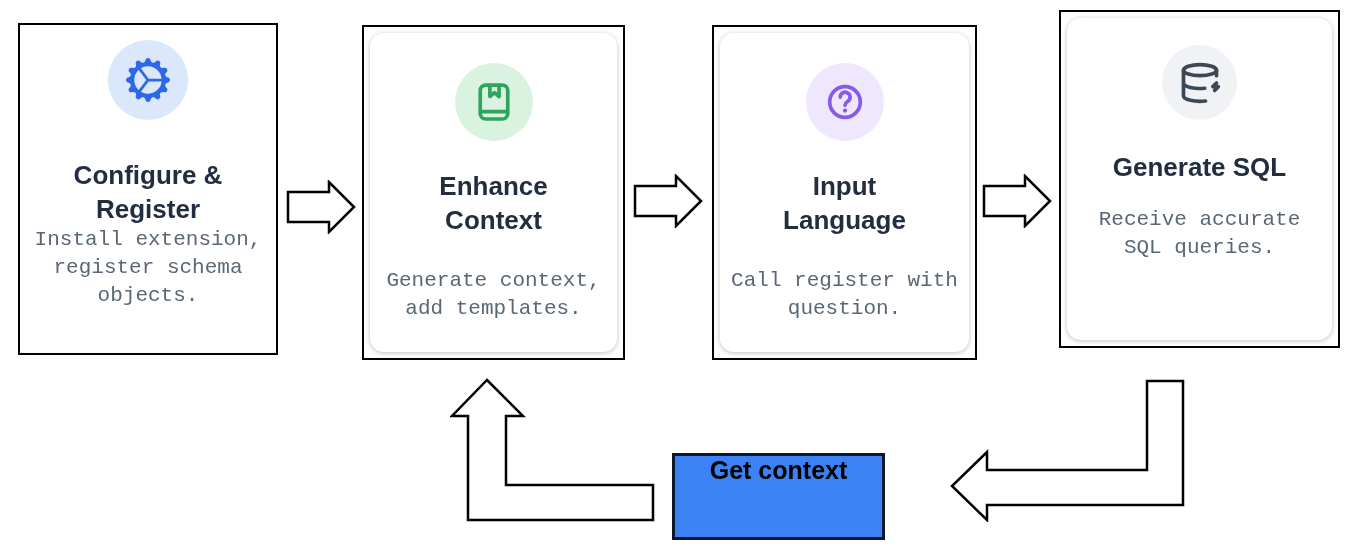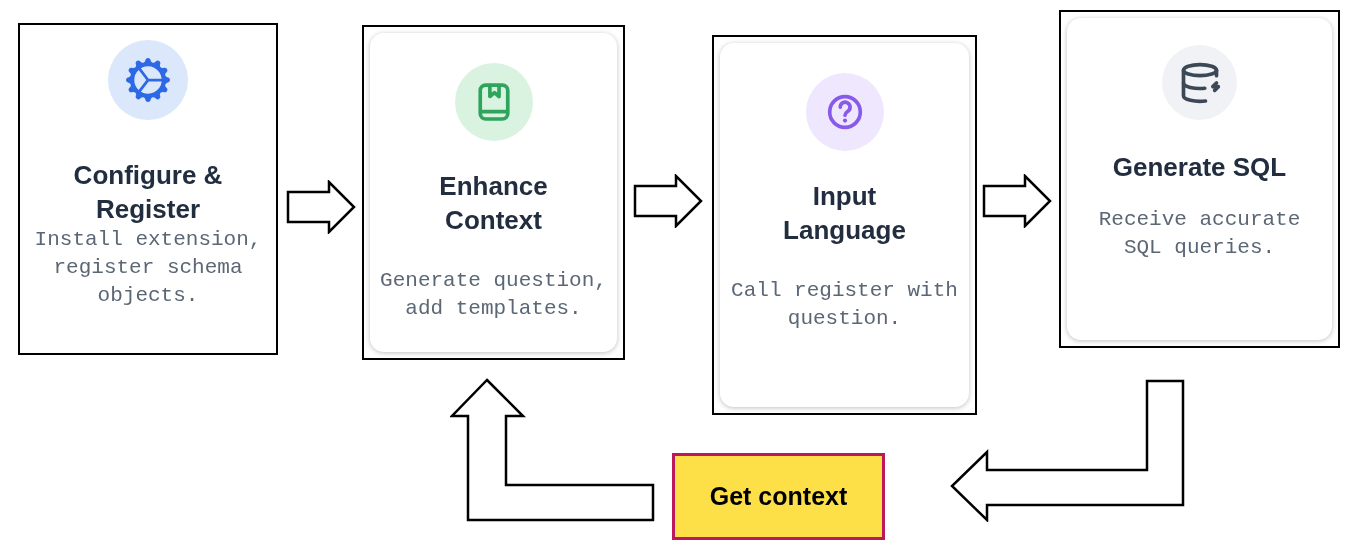--- a/index.html
+++ b/index.html
@@ -4,21 +4,21 @@
 <style>
   html,body{margin:0;padding:0;background:#ffffff;}
   .canvas{
     position:relative;width:1348px;height:552px;background:#ffffff;
     font-family:"Liberation Sans",sans-serif;overflow:hidden;
   }
   
   .card{position:absolute;background:#ffffff;border:2px solid #000;box-sizing:border-box;}
   #card1{left:18px;top:23px;width:260px;height:332px;}
   #card2{left:362px;top:25px;width:263px;height:335px;}
-  #card3{left:712px;top:35px;width:265px;height:380px;}
+  #card3{left:712px;top:25px;width:265px;height:335px;}
   #card4{left:1059px;top:10px;width:281px;height:338px;}
   .inner{
     position:absolute;inset:0;background:#fff;display:flex;flex-direction:column;
     align-items:center;text-align:center;box-sizing:border-box;padding:0 6px;
   }
   .card.rounded-inner .inner{
     inset:6px;border-radius:14px;box-shadow:0 1px 5px rgba(0,0,0,.25);
   }
   .icon-circle{border-radius:50%;display:flex;align-items:center;justify-content:center;flex:none;}
   #card1 .icon-circle{width:80px;height:80px;margin-top:15px;background:#dbe7fb;color:#2d69e6;}
@@ -41,21 +41,21 @@
   .arrow{position:absolute;display:block;}
   .arrow polygon{fill:#ffffff;stroke:#000000;stroke-width:2.5;stroke-linejoin:miter;}
   #fa1{left:286px;top:180px;}
   #fa2{left:633px;top:174px;}
   #fa3{left:982px;top:174px;}
   #loop-up{left:450px;top:378px;}
   #loop-down{left:950px;top:379px;}
   
   #loop-box{
     position:absolute;left:672px;top:453px;width:213px;height:87px;box-sizing:border-box;
-    border:3px solid #be185d;background:#fde047;display:flex;align-items:center;justify-content:center;
+    border:3px solid #0f172a;background:#3b82f6;display:flex;align-items:flex-start;justify-content:center;
   }
   #loop-box .label{font-size:25px;font-weight:700;color:#000000;}
   .icon-svg{display:block;}
 </style>
 </head>
 <body>
 
 <div class="canvas">
 
   <div class="card" id="card1">
@@ -77,21 +77,21 @@
     <div class="inner">
       <div class="icon-circle">
         <svg class="icon-svg" width="44" height="44" viewBox="0 0 24 24" fill="none" stroke="currentColor" stroke-width="2" stroke-linecap="round" stroke-linejoin="round">
           <rect x="4.5" y="2.75" width="15" height="18.5" rx="3"></rect>
           <path d="M9.75 3v6l2.5-2.1 2.5 2.1V3"></path>
           <path d="M4.75 17.25h14.5"></path>
         </svg>
       </div>
       <div class="step-title">Enhance
 Context</div>
-      <div class="step-desc">Generate question,
+      <div class="step-desc">Generate context,
 add templates.</div>
     </div>
   </div>
 
   <div class="card rounded-inner" id="card3">
     <div class="inner">
       <div class="icon-circle">
         <svg class="icon-svg" width="42" height="42" viewBox="0 0 24 24" fill="none" stroke="currentColor" stroke-width="2.1" stroke-linecap="round" stroke-linejoin="round">
           <circle cx="12" cy="12" r="8.75"></circle>
           <path d="M9.3 9.2a2.8 2.8 0 1 1 4.4 2.3c-.9.65-1.7 1.2-1.7 2.3"></path>

